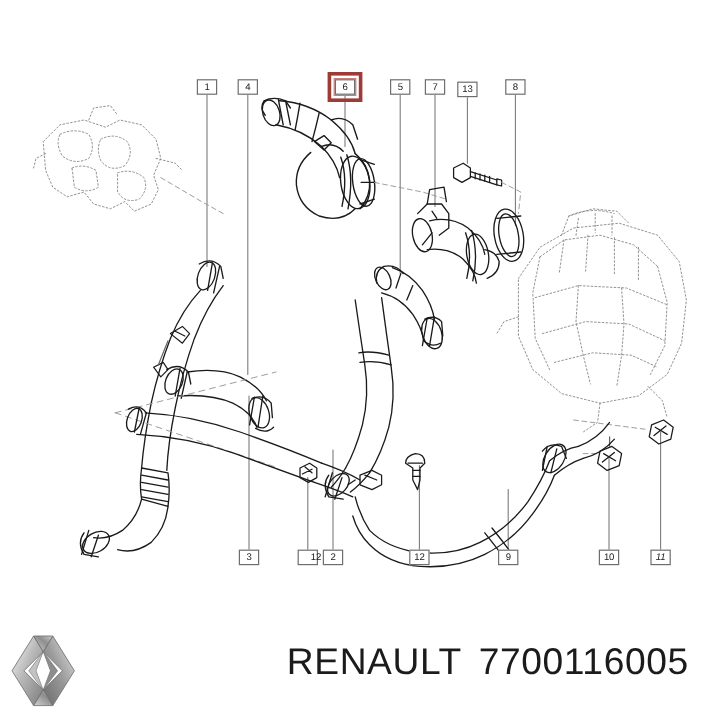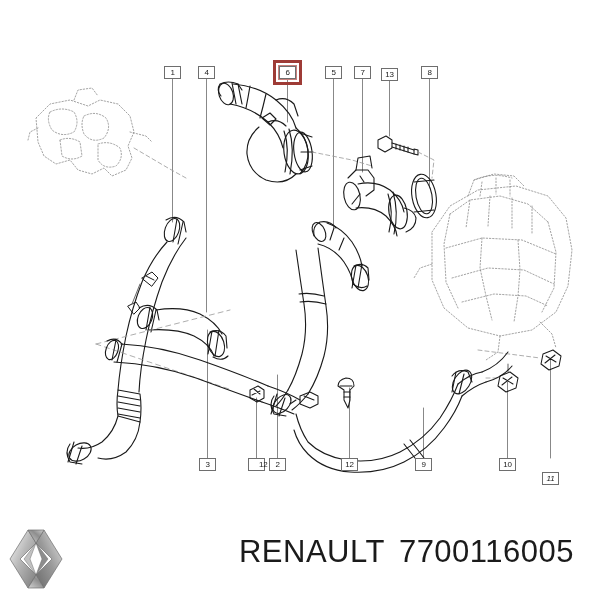--- a/index.html
+++ b/index.html
@@ -333,21 +333,21 @@
     <div class="callout" style="left:354px; top:66px;">7</div>
     <div class="callout" style="left:381px; top:68px;">13</div>
     <div class="callout" style="left:421px; top:66px;">8</div>
 
     <div class="callout" style="left:199px; top:458px;">3</div>
     <div class="callout" style="left:248px; top:458px;padding-left:10px;">12</div>
     <div class="callout" style="left:269px; top:458px;">2</div>
     <div class="callout" style="left:341px; top:458px;">12</div>
     <div class="callout" style="left:415px; top:458px;">9</div>
     <div class="callout" style="left:499px; top:458px;">10</div>
-    <div class="callout" style="left:542px; top:472px;font-style:italic;">11</div>
+    <div class="callout" style="left:542px; top:458px;font-style:italic;">11</div>
   </div>
 
   <div id="footer">
 
     <svg id="brand-logo" viewBox="0 0 56 66" xmlns="http://www.w3.org/2000/svg">
       <defs>
         <linearGradient id="gsil1" x1="0" y1="0" x2="1" y2="1">
           <stop offset="0%" stop-color="#fdfdfd"></stop>
           <stop offset="45%" stop-color="#b9b9b9"></stop>
           <stop offset="100%" stop-color="#7c7c7c"></stop>

